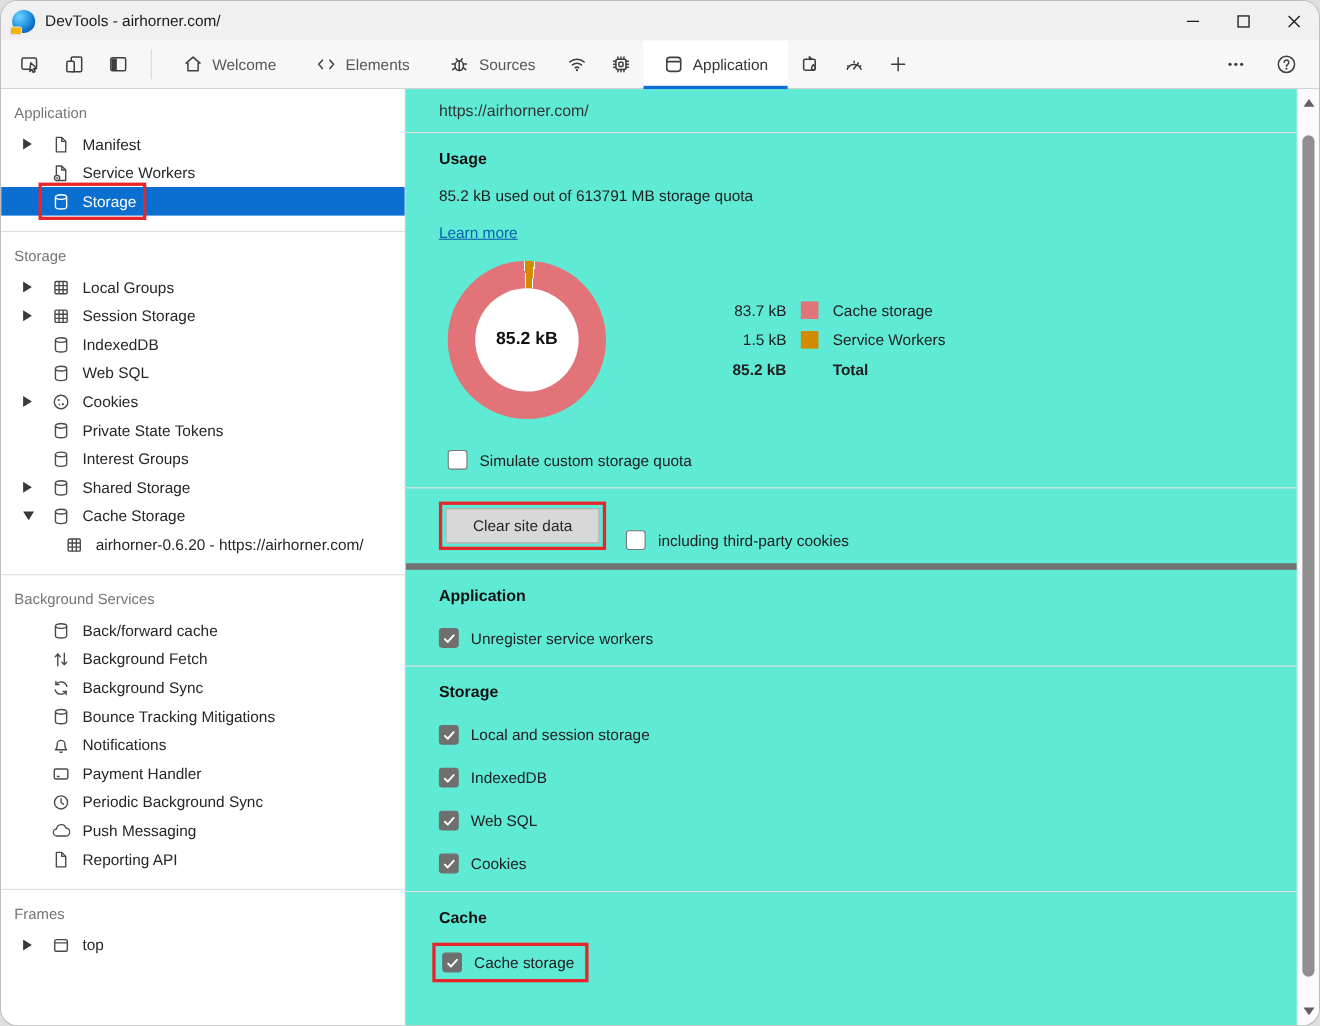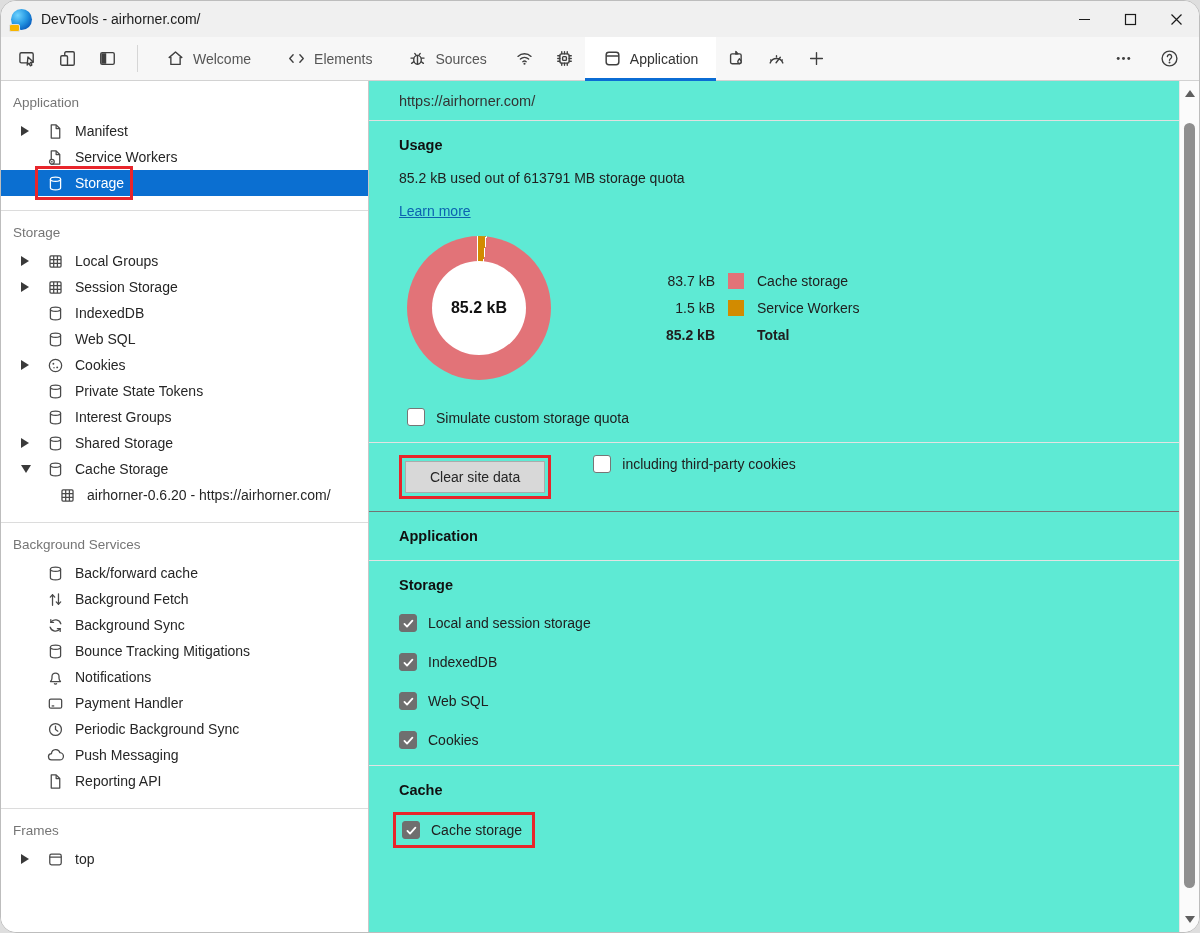--- a/index.html
+++ b/index.html
@@ -118,21 +118,21 @@
   .cb{
     width:18px;height:18px;border:1px solid #767676;border-radius:3px;background:#fff;
     display:inline-flex;align-items:center;justify-content:center;flex:none;
   }
   .cb svg{width:13px;height:13px;display:none;}
   .cb.checked{background:#6f6f6f;border-color:#6f6f6f;}
   .cb.checked svg{display:block;}
 
   .sim-row{margin-top:28px;display:flex;align-items:flex-end;gap:11px;font-size:14px;color:#202020;padding-left:8px;margin-bottom:0;}
 
-  .clear-row{border-bottom:1px solid #737373;padding:12px 30px;display:flex;align-items:flex-start;gap:42px;}
+  .clear-row{border-bottom:6px solid #737373;padding:12px 30px;display:flex;align-items:flex-end;gap:18px;}
   .annot-wrap{border:3px solid var(--annotation_red,#e8252b);padding:3px;display:inline-flex;align-items:center;}
   .clear-btn{
     background:#d8d8d8;border:1px solid #ababab;padding:7px 24px;font-size:14px;color:#262626;
     font-family:inherit;
   }
   .inline-cb{display:flex;align-items:center;gap:11px;font-size:14px;color:#202020;}
 
   .opt-row{display:flex;align-items:center;gap:11px;margin-top:21px;font-size:14px;color:#202020;}
   .sec.last{border-bottom:none;}
   .annot-wrap.cache-annot{padding:6px 10px 6px 6px;margin-top:14px;margin-left:-6px;}
@@ -613,20 +613,28 @@
           <button class="clear-btn">Clear site data</button>
         </span>
         <span class="inline-cb">
           <span class="cb"></span>
           <span>including third-party cookies</span>
         </span>
       </div>
 
       <div class="sec">
         <div class="sec-h">Application</div>
+        <div class="opt-row">
+          <span class="cb checked">
+              <svg viewBox="0 0 16 16" fill="none" stroke="#fff" stroke-width="2.2" stroke-linecap="round" stroke-linejoin="round">
+                <path d="M3 8.6l3.2 3.2 6.6-7.4"></path>
+              </svg>
+            </span>
+          <span>Unregister service workers</span>
+        </div>
       </div>
 
       <div class="sec">
         <div class="sec-h">Storage</div>
         <div class="opt-row">
           <span class="cb checked">
               <svg viewBox="0 0 16 16" fill="none" stroke="#fff" stroke-width="2.2" stroke-linecap="round" stroke-linejoin="round">
                 <path d="M3 8.6l3.2 3.2 6.6-7.4"></path>
               </svg>
             </span>

